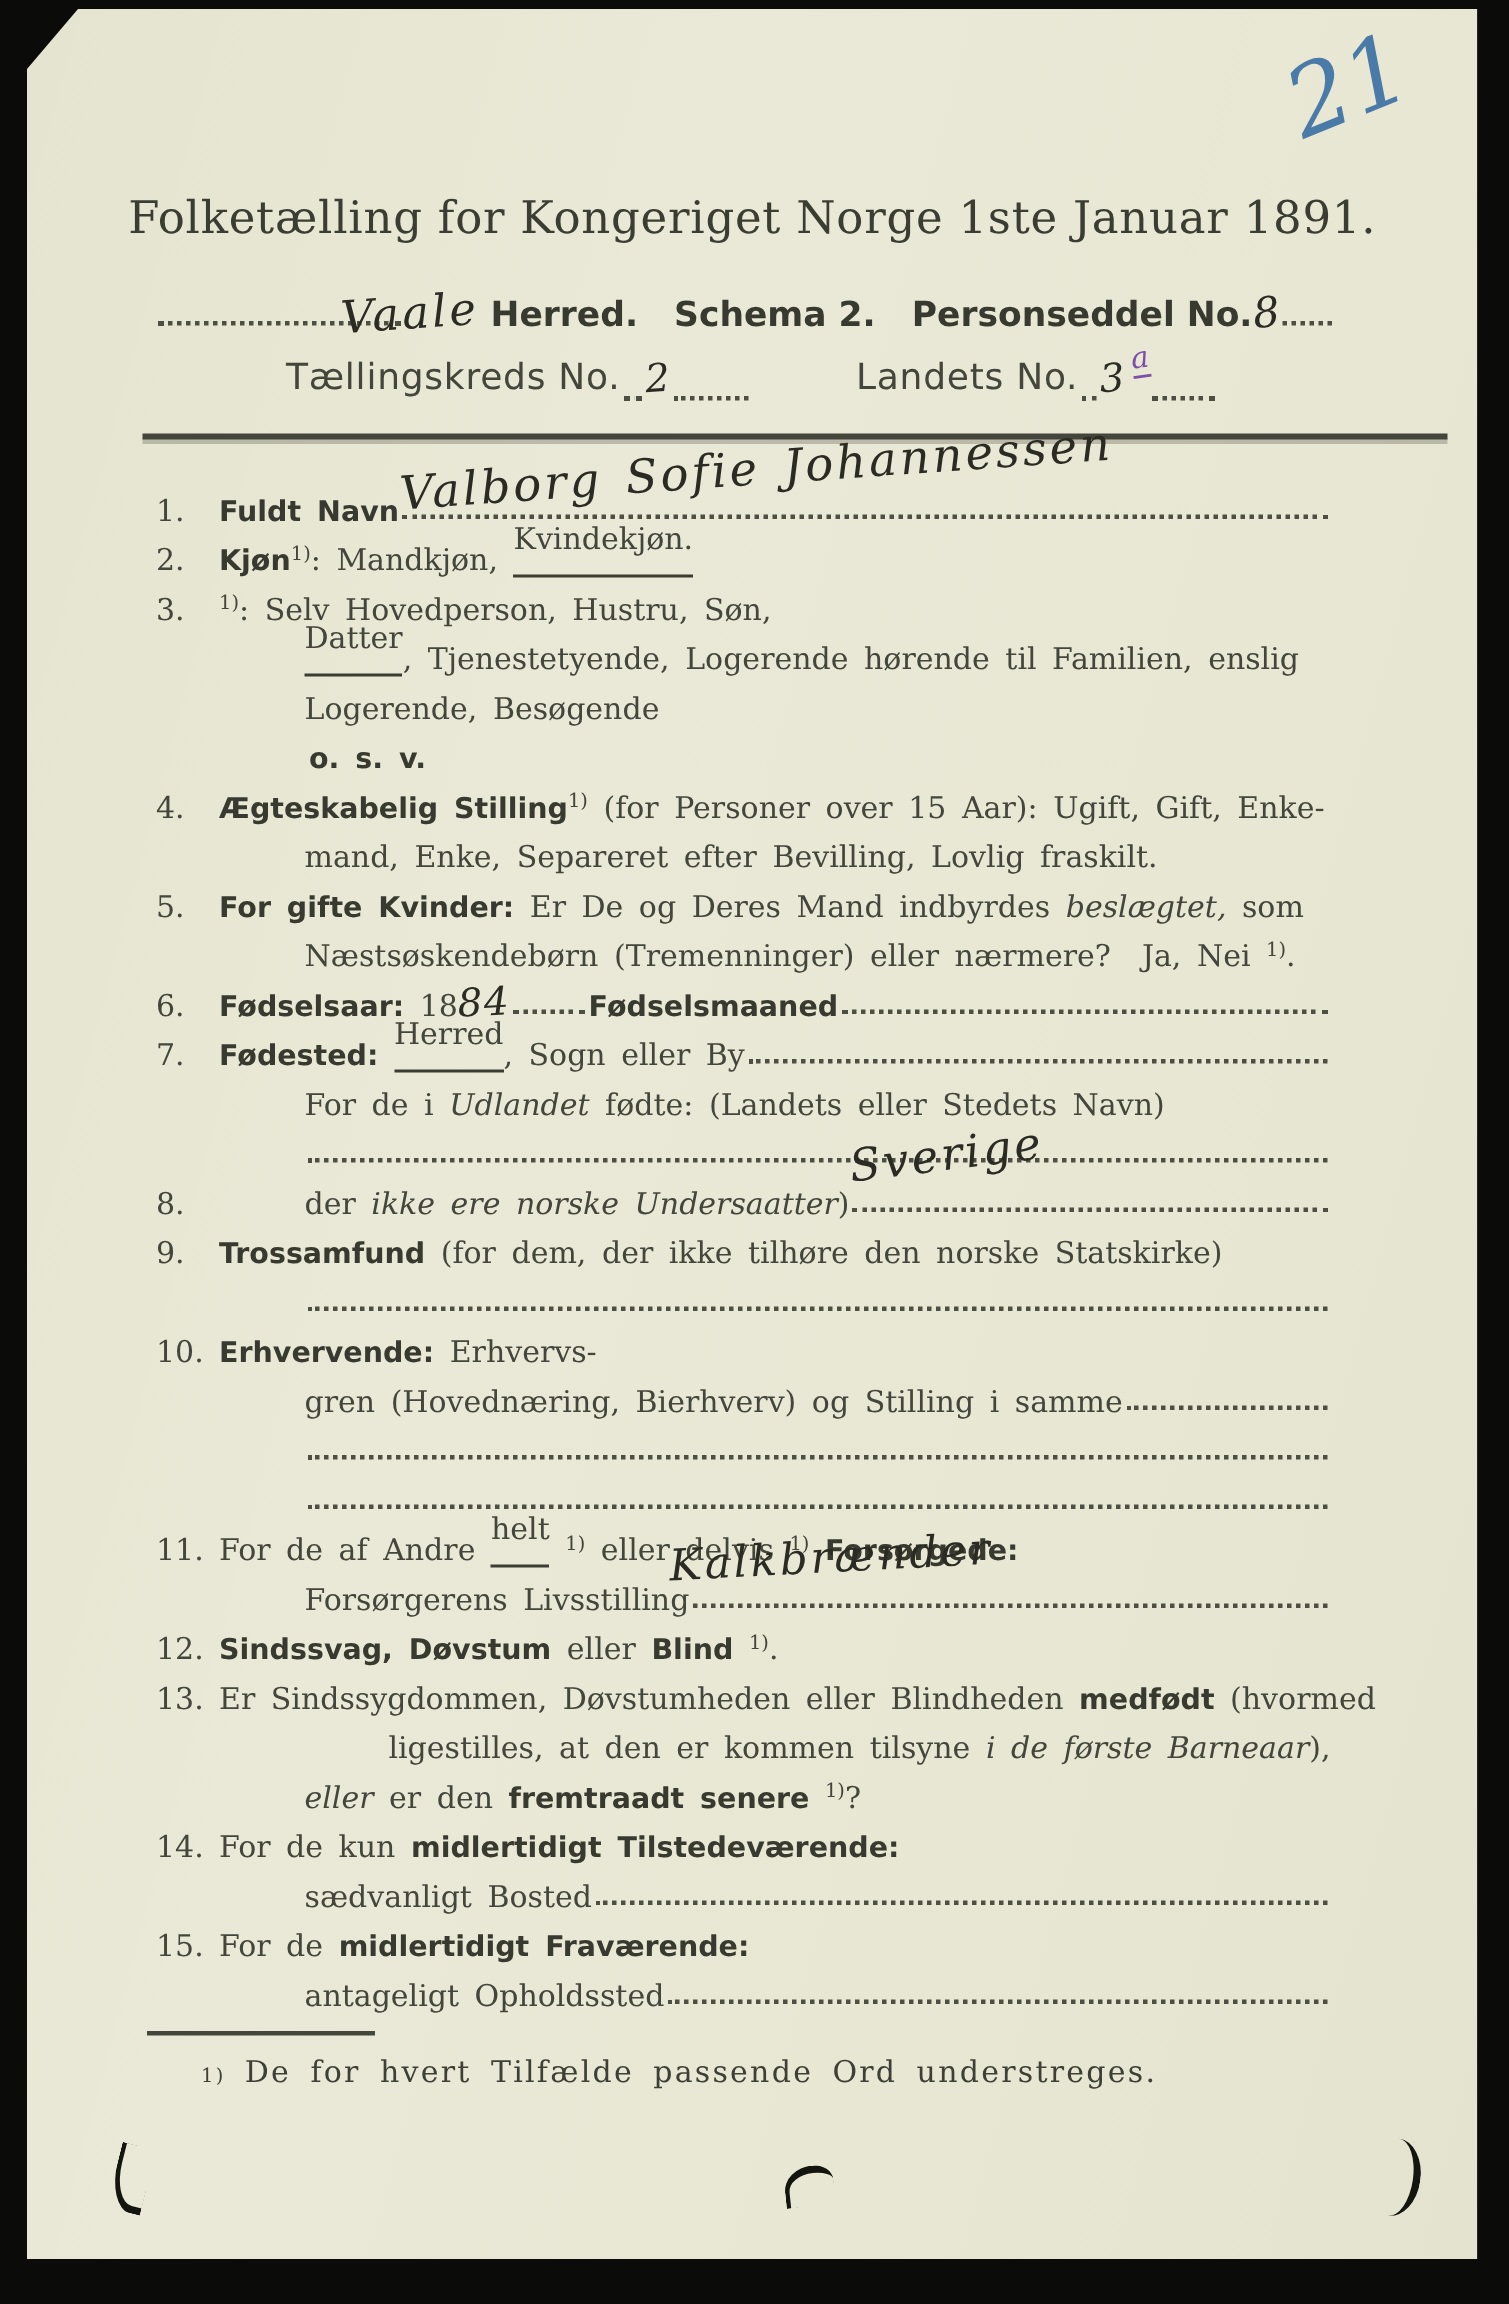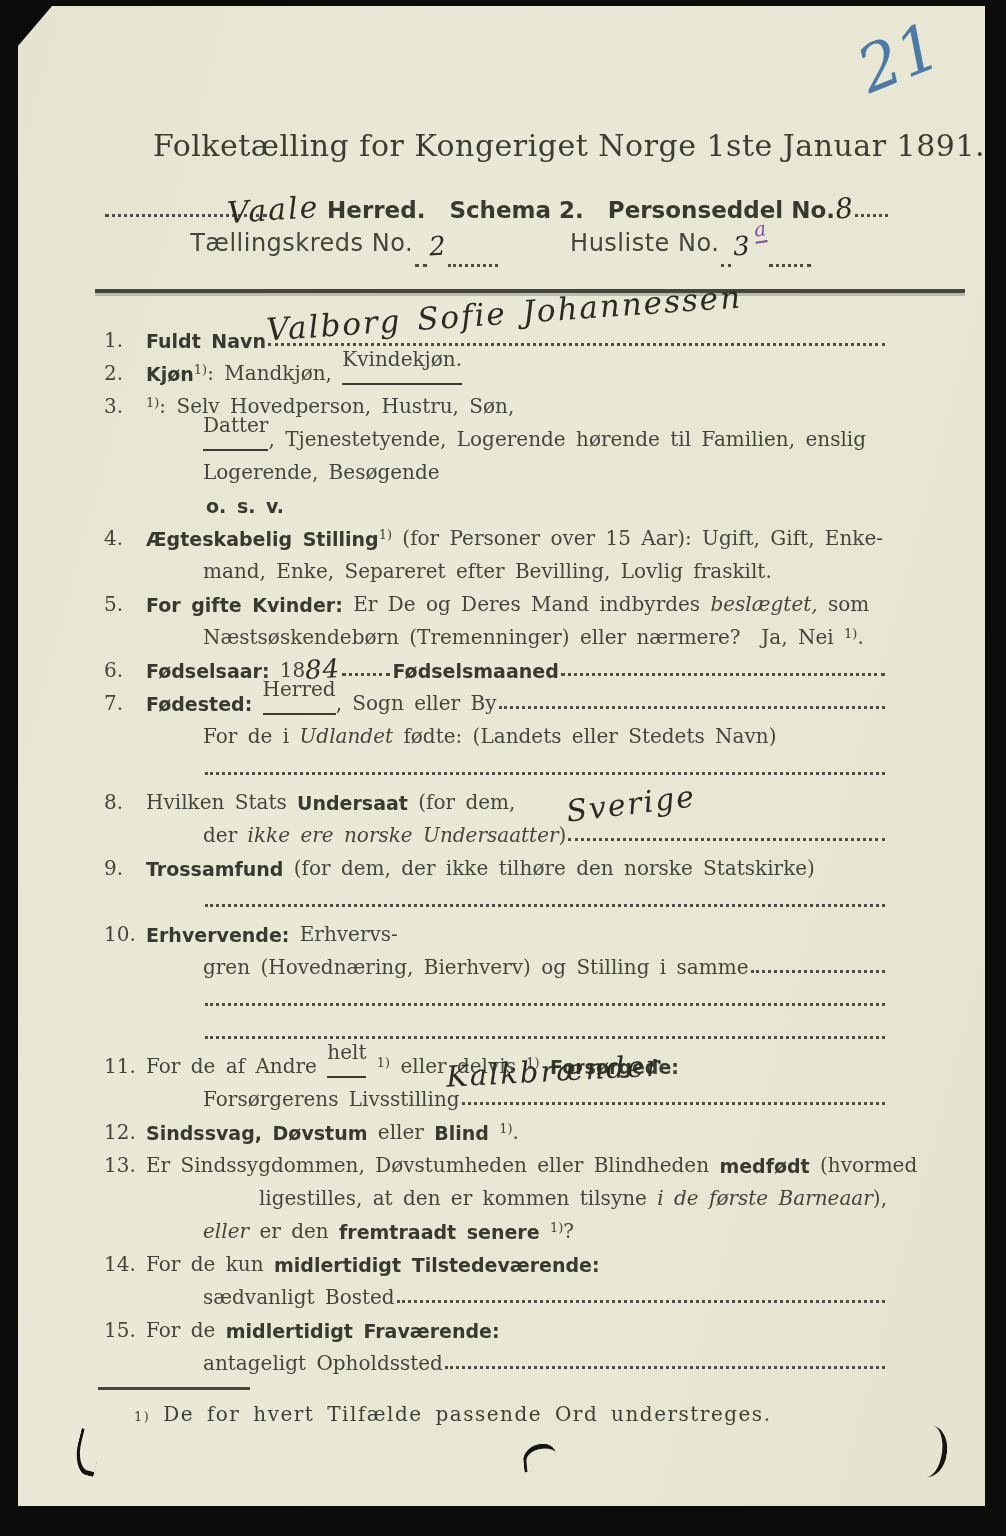--- a/index.html
+++ b/index.html
@@ -13,30 +13,30 @@
     background:linear-gradient(105deg,#e5e4d0 0%,#eae9d7 35%,#e8e7d4 70%,#e4e3cf 100%);
     clip-path:polygon(34px 0,100% 0,100% 100%,0 100%,0 40px);
     color:#414237;
   }
   .corner-number{
     position:absolute;top:20px;right:46px;
     font-size:64px;line-height:1;
     transform:rotate(-22deg);
   }
   .title{
-    margin-top:122px;text-align:right;
+    margin-top:122px;text-align:center;
     font-size:30px;letter-spacing:.5px;color:#3c3d32;
     white-space:pre;
   }
   .district-line{
     display:flex;align-items:flex-end;
     margin:12px 95px 0 85px;height:48px;white-space:pre;
   }
   .kreds-line{
-    display:flex;align-items:flex-start;justify-content:center;
+    display:flex;align-items:center;justify-content:center;
     margin-top:6px;height:44px;white-space:pre;
     font-family:"DejaVu Sans",sans-serif;font-size:24px;color:#45463b;letter-spacing:.5px;
   }
   .hdr-label{
     font-family:"DejaVu Sans",sans-serif;font-weight:700;
     font-size:23px;color:#393a2f;
   }
   .rule-thick{
     height:4px;background:#45463b;margin:16px 20px 0 77px;
     box-shadow:0 3px 0 rgba(69,70,59,.28);
@@ -98,21 +98,21 @@
     <span class="hw hw-no8">8</span>
     <span class="dots fill"></span>
   </div>
 
   <div class="kreds-line">
     <span>Tællingskreds No.</span>
     <span class="dots" style="width:12px"></span>
     <span class="hw hw-kreds">2</span>
     <span class="dots" style="width:50px"></span>
     <span class="gap70"></span>
-    <span>Husliste No.</span>
+    <span>Landets No.</span>
     <span class="dots" style="width:10px"></span>
     <span class="hw hw-kreds">3</span>
     <span class="hw hw-purple">a</span>
     <span class="dots" style="width:42px"></span>
   </div>
 
   <div class="rule-thick"></div>
 
   <div class="items">
       <div class="item-row">
@@ -145,21 +145,20 @@
         <div class="line"><span class="b ">Fødselsaar:</span><span class=""> 18</span><span class="hw hw-inline">84</span><span class="dots" style="width: 48px;"></span><span class="b ">Fødselsmaaned</span><span class="dots fill"></span></div>
       </div>
       <div class="item-row">
         <div class="item-no">7.</div>
         <div class="line"><span class="b ">Fødested:</span><span class=""> </span><span class="u">Herred</span><span class="">, Sogn eller By</span><span class="dots fill"></span></div>
         <div class="line" style="padding-left: 57px;"><span class="">For de i </span><span class="i ">Udlandet</span><span class=""> fødte: (Landets eller Stedets Navn)</span></div>
         <div class="line" style="padding-left: 57px;"><span class="dots fill"></span></div>
       </div>
       <div class="item-row">
         <div class="item-no">8.</div>
-        <div class="line"><span class="">Hvilken Stats </span><span class="b ">Undersaat</span><span class=""> (for dem,</span></div>
         <div class="line" style="padding-left: 57px;"><span class="">der </span><span class="i ">ikke ere norske Undersaatter</span><span class="">)</span><span class="dots fill"></span><span class="hw hw-overlay" style="left: 420px; top: -28px; font-size: 30px; transform: rotate(-7deg);">Sverige</span></div>
       </div>
       <div class="item-row">
         <div class="item-no">9.</div>
         <div class="line"><span class="b ">Trossamfund</span><span class=""> (for dem, der ikke tilhøre den norske Statskirke)</span></div>
         <div class="line" style="padding-left: 57px;"><span class="dots fill"></span></div>
       </div>
       <div class="item-row">
         <div class="item-no">10.</div>
         <div class="line"><span class="b ">Erhvervende:</span><span class=""> Erhvervs-</span></div>

